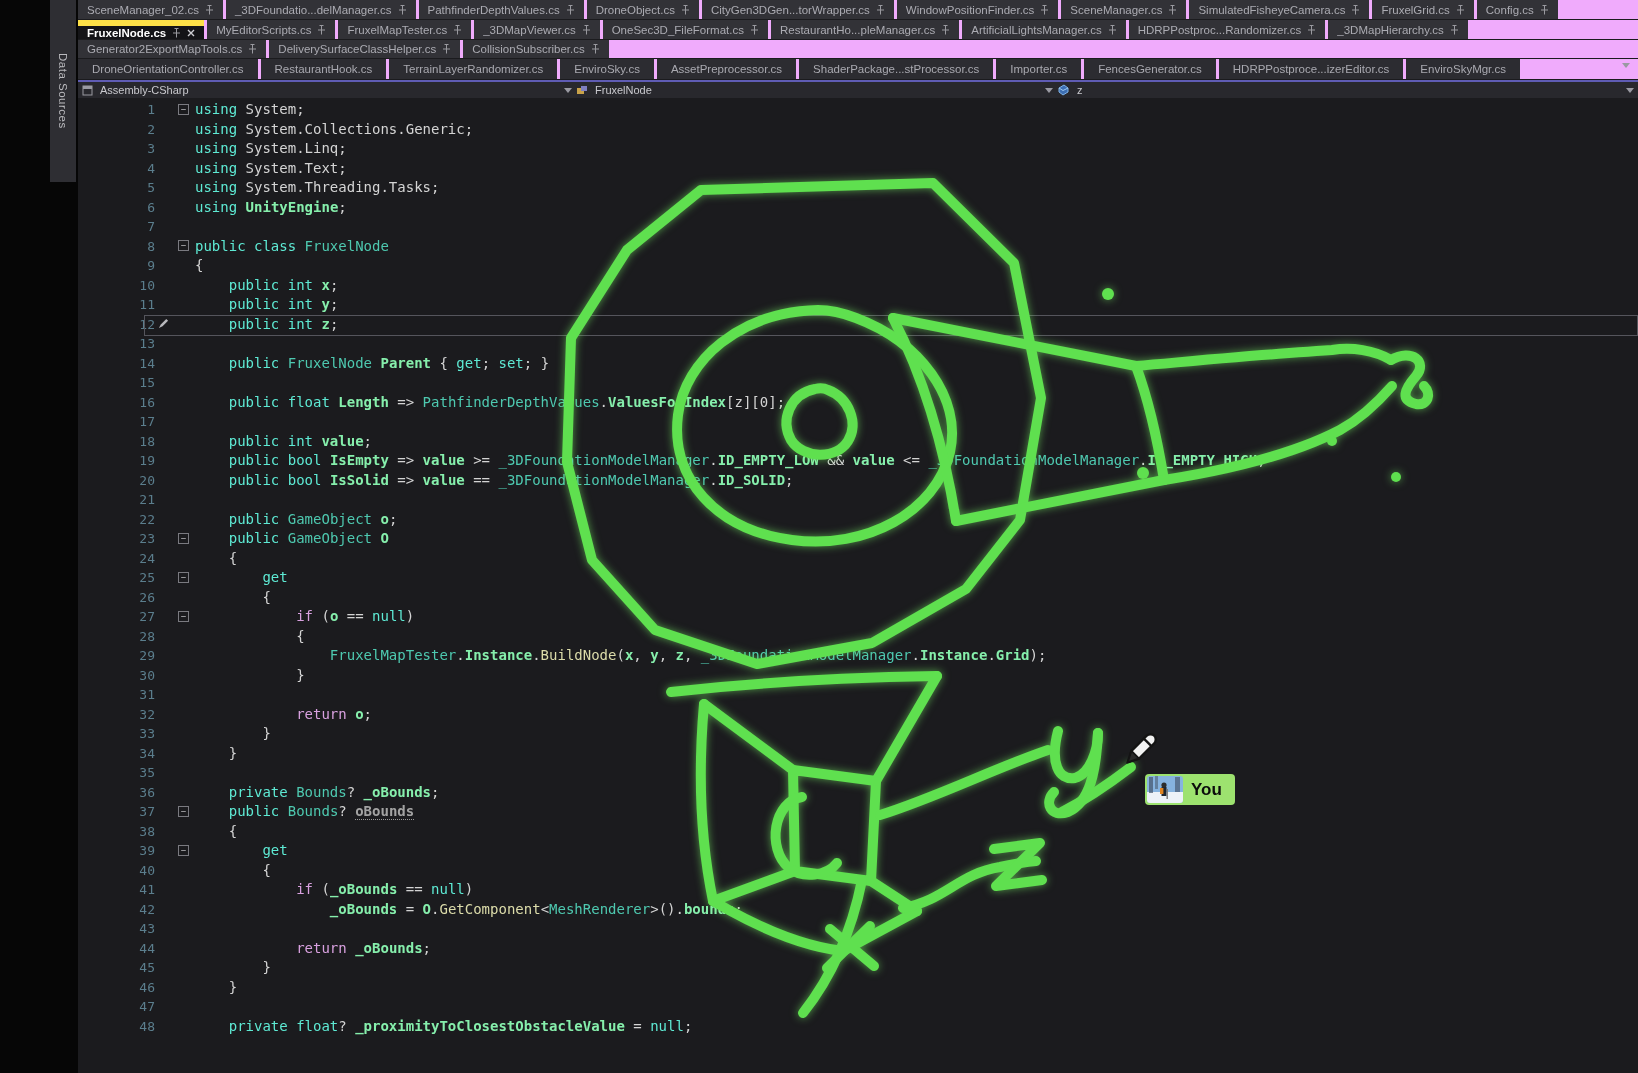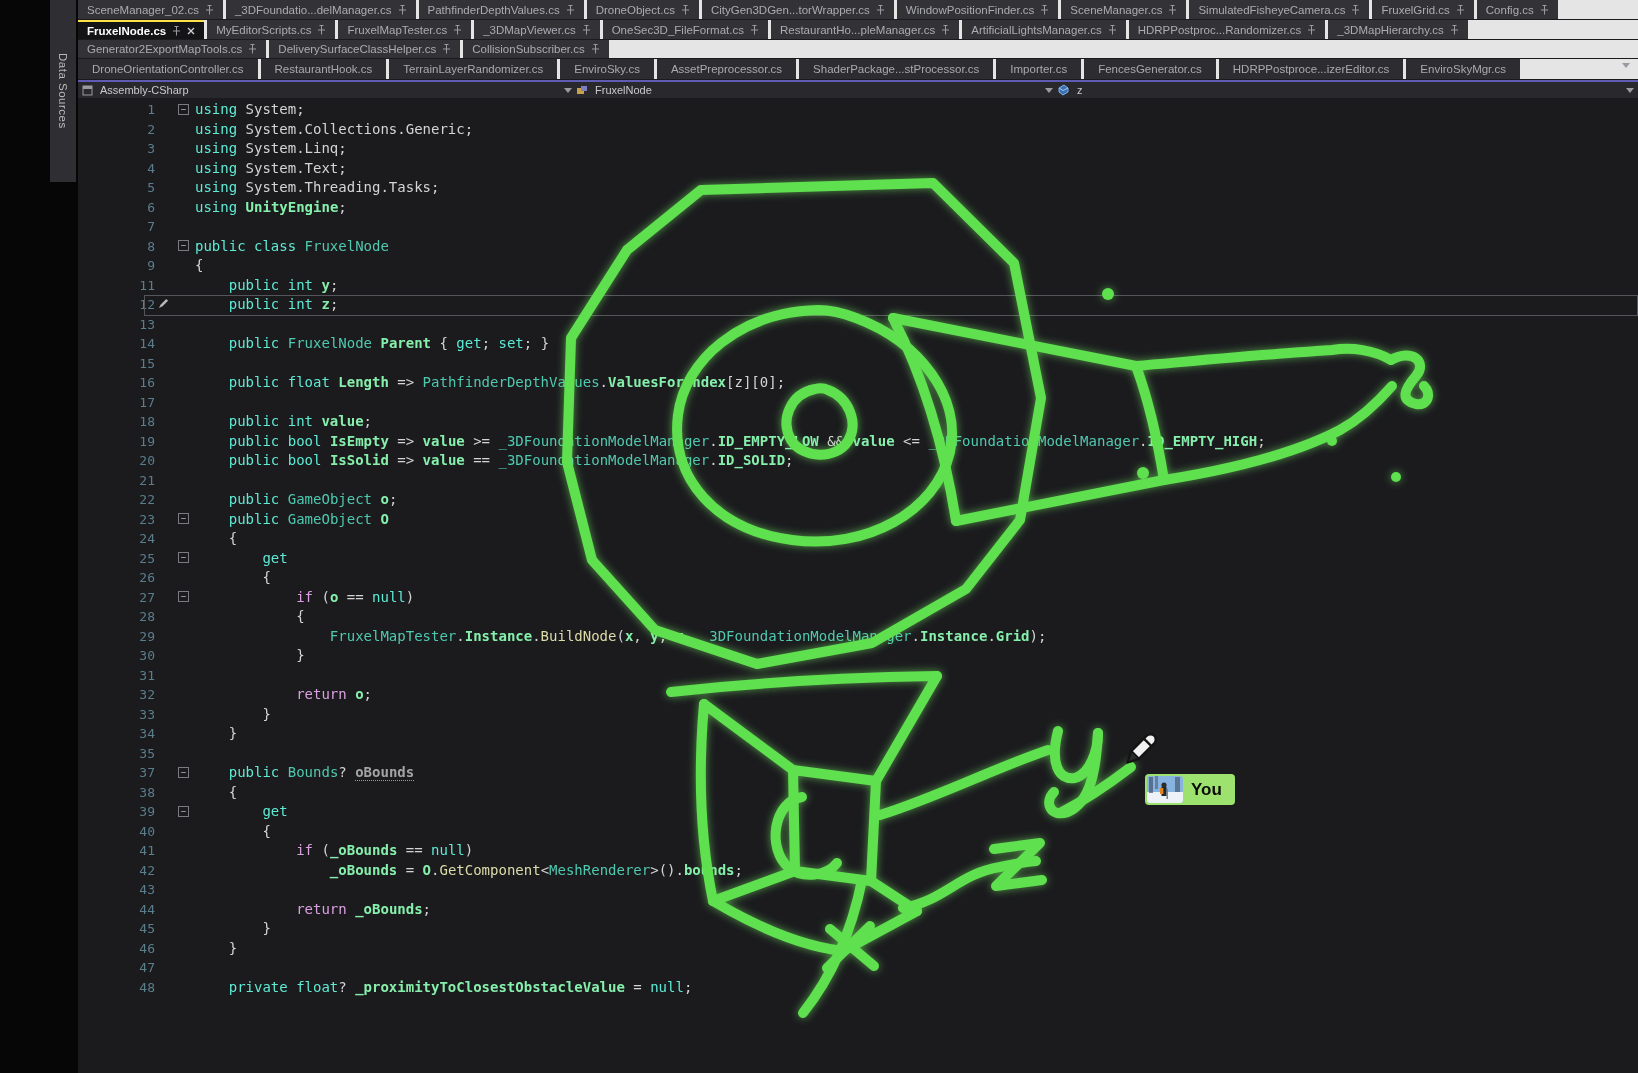--- a/index.html
+++ b/index.html
@@ -5,29 +5,29 @@
   html,body{margin:0;padding:0;background:#000;}
   #screen{position:relative;width:1638px;height:1073px;background:#0a0a0a;overflow:hidden;
           font-family:"Liberation Sans",sans-serif;}
   
   #left-rail{position:absolute;left:0;top:0;width:78px;height:1073px;background:#060606;}
   #ds-tab{position:absolute;left:50px;top:0;width:26px;height:182px;background:#2e2e33;
           color:#b9b9bd;font-size:11.5px;writing-mode:vertical-rl;
           display:flex;align-items:center;justify-content:center;letter-spacing:.5px;}
   
   #main{position:absolute;left:78px;top:0;width:1560px;height:1073px;background:#1b1b1e;}
-  .tabrow{position:absolute;left:0;width:1560px;background:#e5e5e5;display:flex;gap:3px;align-items:stretch;}
+  .tabrow{position:absolute;left:0;width:1560px;background:#f0abfc;display:flex;gap:3px;align-items:stretch;}
   #row1{top:0;height:19px;}
   #row2{top:20px;height:19px;}
   #row3{top:40px;height:18px;}
   #row4{top:59px;height:20px;}
   .tab{background:#323237;color:#ababb2;font-size:11.5px;display:flex;align-items:center;
        gap:6px;padding:0 9px;white-space:nowrap;}
   .tab .pin svg{display:block;}
-  .tab.active{background:#141417;color:#fff;font-weight:bold;border-top:2px solid #fde047;}
+  .tab.active{background:#141417;color:#fff;font-weight:bold;border-top:6px solid #fde047;}
   #row4 .tab{background:#2c2c31;padding:0 14px;color:#a9a9b0;}
   #purple-line{position:absolute;left:0;top:80px;width:1560px;height:2px;background:#5f5cb4;}
   
   #navbar{position:absolute;left:0;top:82px;width:1560px;height:16px;background:#28282d;
           display:flex;align-items:center;color:#c9c9ce;font-size:11px;}
   .nav-combo{display:flex;align-items:center;gap:7px;height:100%;}
   .arrow{width:0;height:0;border-left:4px solid transparent;border-right:4px solid transparent;
          border-top:5px solid #9a9aa2;margin:0 4px;}
   
   #editor{position:absolute;left:0;top:98px;width:1560px;height:975px;background:#1b1b1e;
@@ -319,20 +319,21 @@
     <div id="editor">
         <div class="cl"><div class="num">1</div><div class="foldcol"><div class="fold">−</div></div><div class="code"><span class="k">using</span><span class="p"> System;</span></div></div>
         <div class="cl"><div class="num">2</div><div class="foldcol"></div><div class="code"><span class="k">using</span><span class="p"> System.Collections.Generic;</span></div></div>
         <div class="cl"><div class="num">3</div><div class="foldcol"></div><div class="code"><span class="k">using</span><span class="p"> System.Linq;</span></div></div>
         <div class="cl"><div class="num">4</div><div class="foldcol"></div><div class="code"><span class="k">using</span><span class="p"> System.Text;</span></div></div>
         <div class="cl"><div class="num">5</div><div class="foldcol"></div><div class="code"><span class="k">using</span><span class="p"> System.Threading.Tasks;</span></div></div>
         <div class="cl"><div class="num">6</div><div class="foldcol"></div><div class="code"><span class="k">using</span><span class="p"> </span><span class="f">UnityEngine</span><span class="p">;</span></div></div>
         <div class="cl"><div class="num">7</div><div class="foldcol"></div><div class="code"></div></div>
         <div class="cl"><div class="num">8</div><div class="foldcol"><div class="fold">−</div></div><div class="code"><span class="k">public class </span><span class="t">FruxelNode</span></div></div>
         <div class="cl"><div class="num">9</div><div class="foldcol"></div><div class="code"><span class="p">{</span></div></div>
+        <div class="cl"><div class="num">10</div><div class="foldcol"></div><div class="code"><span class="p">    </span><span class="k">public int </span><span class="f">x</span><span class="p">;</span></div></div>
         <div class="cl"><div class="num">11</div><div class="foldcol"></div><div class="code"><span class="p">    </span><span class="k">public int </span><span class="f">y</span><span class="p">;</span></div></div>
         <div class="cl current"><div class="hl"></div><svg width="11" height="11" viewBox="0 0 12 12" class="gutpen">
             <path d="M1 11 L3 7 L9 1 L11 3 L5 9 Z" fill="#b9b9bd"></path>
           </svg><div class="num">12</div><div class="foldcol"></div><div class="code"><span class="p">    </span><span class="k">public int </span><span class="f">z</span><span class="p">;</span></div></div>
         <div class="cl"><div class="num">13</div><div class="foldcol"></div><div class="code"></div></div>
         <div class="cl"><div class="num">14</div><div class="foldcol"></div><div class="code"><span class="p">    </span><span class="k">public </span><span class="t">FruxelNode</span><span class="p"> </span><span class="f">Parent</span><span class="p"> { </span><span class="k">get</span><span class="p">; </span><span class="k">set</span><span class="p">; }</span></div></div>
         <div class="cl"><div class="num">15</div><div class="foldcol"></div><div class="code"></div></div>
         <div class="cl"><div class="num">16</div><div class="foldcol"></div><div class="code"><span class="p">    </span><span class="k">public float </span><span class="f">Length</span><span class="p"> =&gt; </span><span class="t">PathfinderDepthValues</span><span class="p">.</span><span class="f">ValuesForIndex</span><span class="p">[z][0];</span></div></div>
         <div class="cl"><div class="num">17</div><div class="foldcol"></div><div class="code"></div></div>
         <div class="cl"><div class="num">18</div><div class="foldcol"></div><div class="code"><span class="p">    </span><span class="k">public int </span><span class="f">value</span><span class="p">;</span></div></div>
@@ -346,20 +347,21 @@
         <div class="cl"><div class="num">26</div><div class="foldcol"></div><div class="code"><span class="p">        {</span></div></div>
         <div class="cl"><div class="num">27</div><div class="foldcol"><div class="fold">−</div></div><div class="code"><span class="p">            </span><span class="c">if</span><span class="p"> (</span><span class="f">o</span><span class="p"> == </span><span class="k">null</span><span class="p">)</span></div></div>
         <div class="cl"><div class="num">28</div><div class="foldcol"></div><div class="code"><span class="p">            {</span></div></div>
         <div class="cl"><div class="num">29</div><div class="foldcol"></div><div class="code"><span class="p">                </span><span class="t">FruxelMapTester</span><span class="p">.</span><span class="f">Instance</span><span class="p">.</span><span class="m">BuildNode</span><span class="p">(</span><span class="f">x</span><span class="p">, </span><span class="f">y</span><span class="p">, </span><span class="f">z</span><span class="p">, </span><span class="t">_3DFoundationModelManager</span><span class="p">.</span><span class="f">Instance</span><span class="p">.</span><span class="f">Grid</span><span class="p">);</span></div></div>
         <div class="cl"><div class="num">30</div><div class="foldcol"></div><div class="code"><span class="p">            }</span></div></div>
         <div class="cl"><div class="num">31</div><div class="foldcol"></div><div class="code"></div></div>
         <div class="cl"><div class="num">32</div><div class="foldcol"></div><div class="code"><span class="p">            </span><span class="c">return</span><span class="p"> </span><span class="f">o</span><span class="p">;</span></div></div>
         <div class="cl"><div class="num">33</div><div class="foldcol"></div><div class="code"><span class="p">        }</span></div></div>
         <div class="cl"><div class="num">34</div><div class="foldcol"></div><div class="code"><span class="p">    }</span></div></div>
         <div class="cl"><div class="num">35</div><div class="foldcol"></div><div class="code"></div></div>
+        <div class="cl"><div class="num">36</div><div class="foldcol"></div><div class="code"><span class="p">    </span><span class="k">private </span><span class="t">Bounds</span><span class="p">? </span><span class="f">_oBounds</span><span class="p">;</span></div></div>
         <div class="cl"><div class="num">37</div><div class="foldcol"><div class="fold">−</div></div><div class="code"><span class="p">    </span><span class="k">public </span><span class="t">Bounds</span><span class="p">? </span><span class="fu">oBounds</span></div></div>
         <div class="cl"><div class="num">38</div><div class="foldcol"></div><div class="code"><span class="p">    {</span></div></div>
         <div class="cl"><div class="num">39</div><div class="foldcol"><div class="fold">−</div></div><div class="code"><span class="p">        </span><span class="k">get</span></div></div>
         <div class="cl"><div class="num">40</div><div class="foldcol"></div><div class="code"><span class="p">        {</span></div></div>
         <div class="cl"><div class="num">41</div><div class="foldcol"></div><div class="code"><span class="p">            </span><span class="c">if</span><span class="p"> (</span><span class="f">_oBounds</span><span class="p"> == </span><span class="k">null</span><span class="p">)</span></div></div>
         <div class="cl"><div class="num">42</div><div class="foldcol"></div><div class="code"><span class="p">                </span><span class="f">_oBounds</span><span class="p"> = </span><span class="f">O</span><span class="p">.</span><span class="m">GetComponent</span><span class="p">&lt;</span><span class="t">MeshRenderer</span><span class="p">&gt;().</span><span class="f">bounds</span><span class="p">;</span></div></div>
         <div class="cl"><div class="num">43</div><div class="foldcol"></div><div class="code"></div></div>
         <div class="cl"><div class="num">44</div><div class="foldcol"></div><div class="code"><span class="p">            </span><span class="c">return</span><span class="p"> </span><span class="f">_oBounds</span><span class="p">;</span></div></div>
         <div class="cl"><div class="num">45</div><div class="foldcol"></div><div class="code"><span class="p">        }</span></div></div>
         <div class="cl"><div class="num">46</div><div class="foldcol"></div><div class="code"><span class="p">    }</span></div></div>

